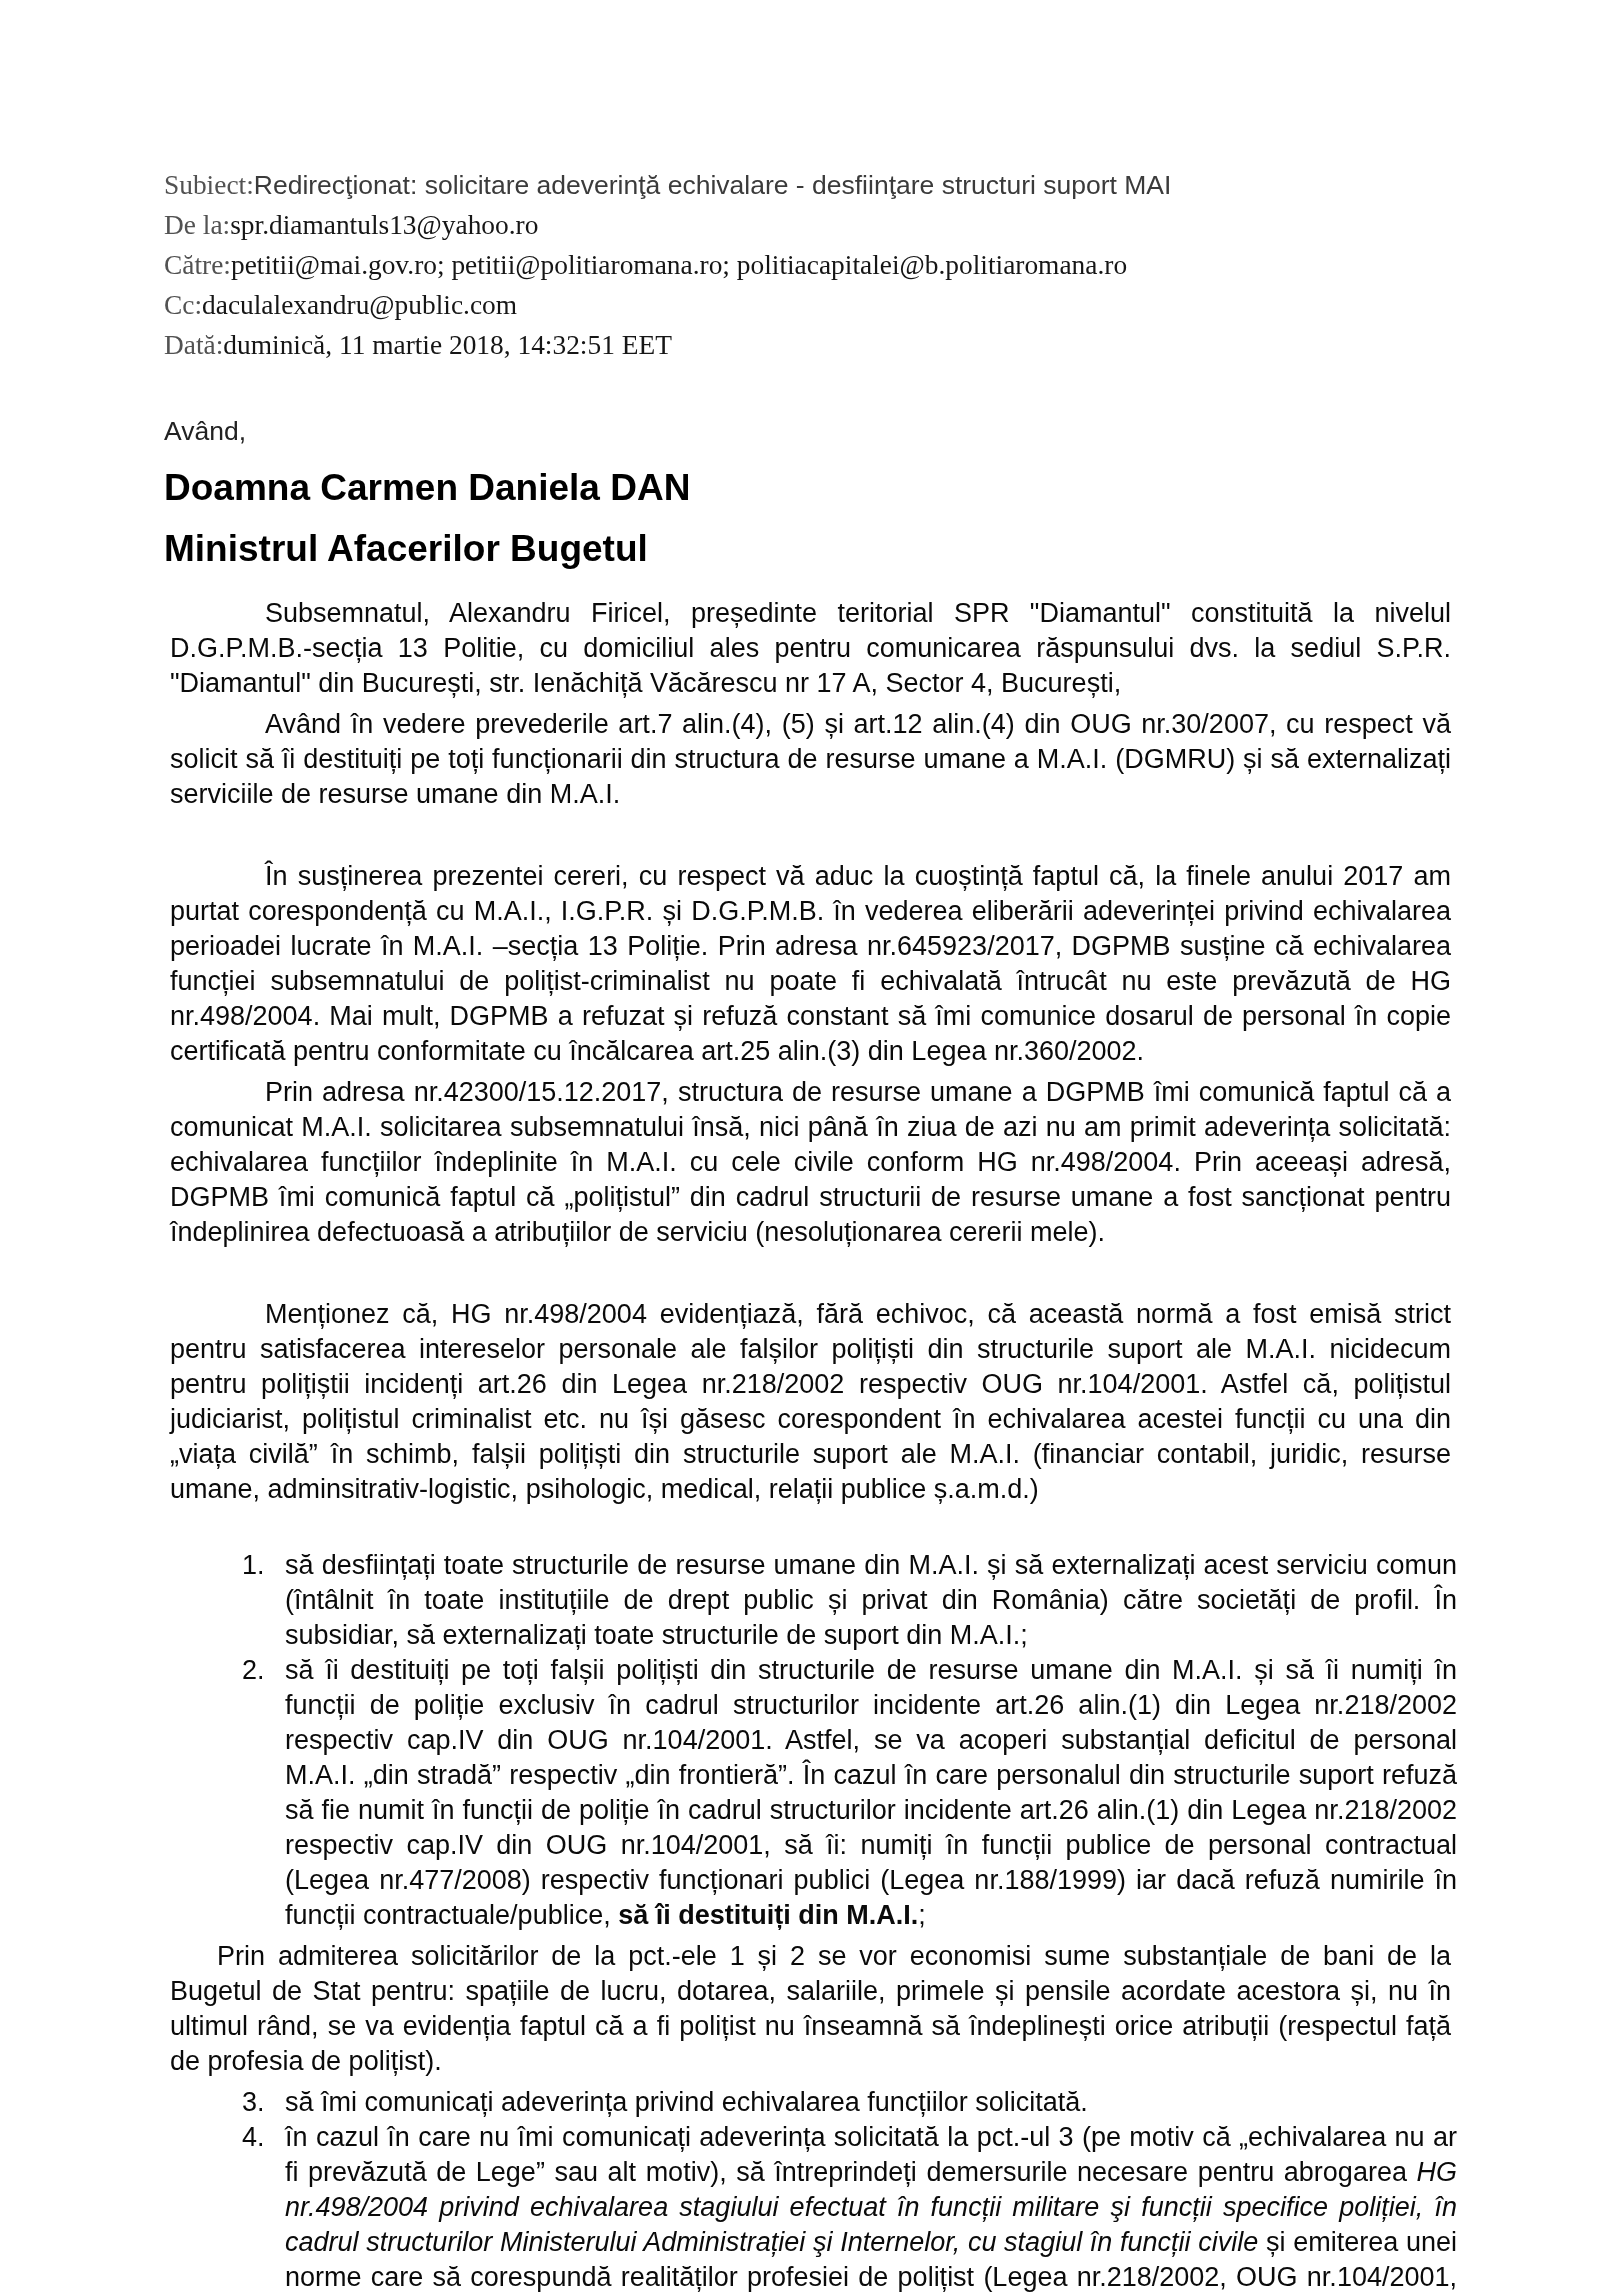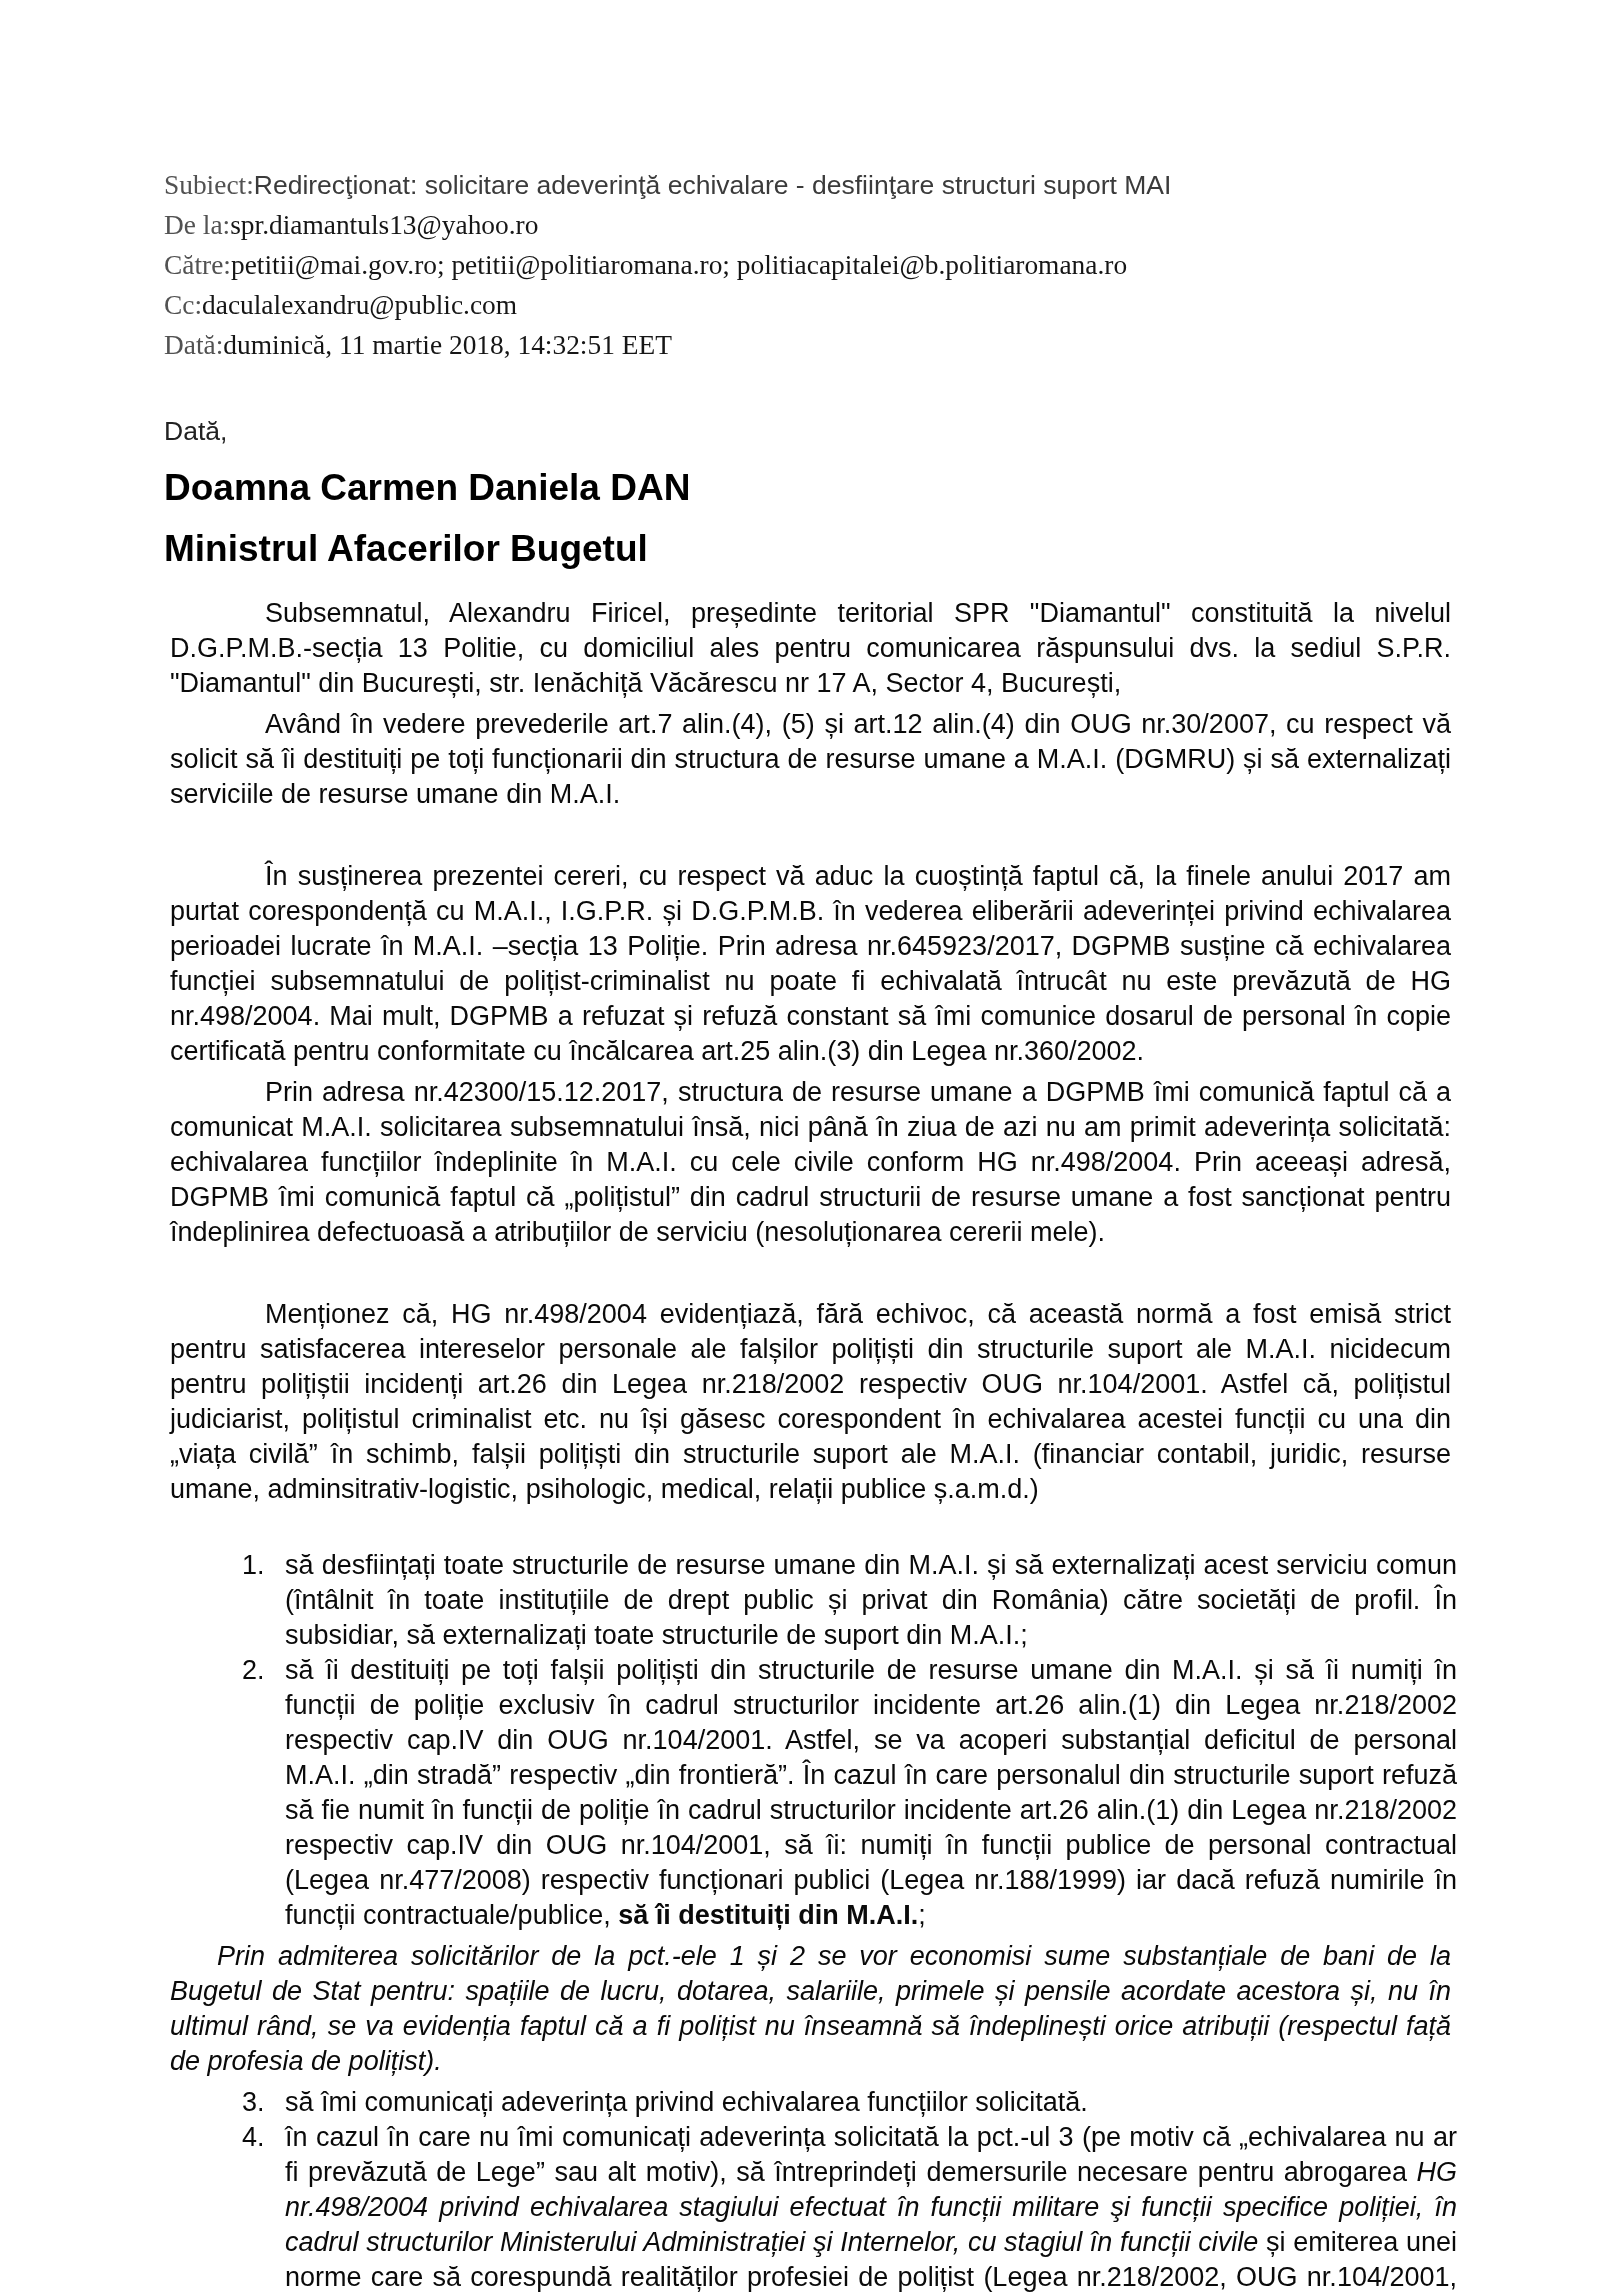--- a/index.html
+++ b/index.html
@@ -26,21 +26,21 @@
   .salutation { margin-top: 51px; font-size: 26.5px; color: #222; }
   .recipient { margin-top: 9.8px; text-align: left; font-weight: bold; font-size: 37px; line-height: 61px; }
   .letter-body {
     margin-top: 17.6px;
     font-size: 27px;
     line-height: 35px;
     text-align: justify;
     color: #0a0a0a;
   }
   .para { margin: 6px; text-indent: 95px; }
-  .para.flush { text-indent: 47px; font-style: italic; }
+  .para.flush { text-indent: 47px; }
   .req-heading { margin: 0 0 0 64px; text-align: left; }
   .list-item { position: relative; padding-left: 121px; margin: 0; }
   .list-num { position: absolute; left: 78px; top: 0; }
   .spacer { height: 35px; }
   .b { font-weight: bold; }
   .i { font-style: italic; }
   .u { text-decoration: underline; }
 </style>
 </head>
 <body>
@@ -58,21 +58,21 @@
       <span class="hl">Către:</span><span class="hv-serif">petitii@mai.gov.ro; petitii@politiaromana.ro; politiacapitalei@b.politiaromana.ro</span>
     </div>
     <div class="header-line">
       <span class="hl">Cc:</span><span class="hv-serif">daculalexandru@public.com</span>
     </div>
     <div class="header-line">
       <span class="hl">Dată:</span><span class="hv-serif">duminică, 11 martie 2018, 14:32:51 EET</span>
     </div>
   </div>
 
-  <div class="salutation">Dată,</div>
+  <div class="salutation">Având,</div>
 
   <div class="recipient">
     <div>Doamna Carmen Daniela DAN</div>
     <div>Ministrul Afacerilor Bugetul</div>
   </div>
 
   <div class="letter-body" id="letter-body">
       <p class="para"><span>Subsemnatul, Alexandru Firicel, președinte teritorial SPR "Diamantul" constituită la nivelul D.G.P.M.B.-secția 13 Politie, cu domiciliul ales pentru comunicarea răspunsului dvs. la sediul S.P.R. "Diamantul" din București, str. Ienăchiță Văcărescu nr 17 A, Sector 4, București,</span></p>
       <p class="para"><span>Având în vedere prevederile art.7 alin.(4), (5) și art.12 alin.(4) din OUG nr.30/2007, cu respect vă solicit să îi destituiți pe toți funcționarii din structura de resurse umane a M.A.I. (DGMRU) și să externalizați serviciile de resurse umane din M.A.I.</span></p>
       <div class="spacer"></div>

